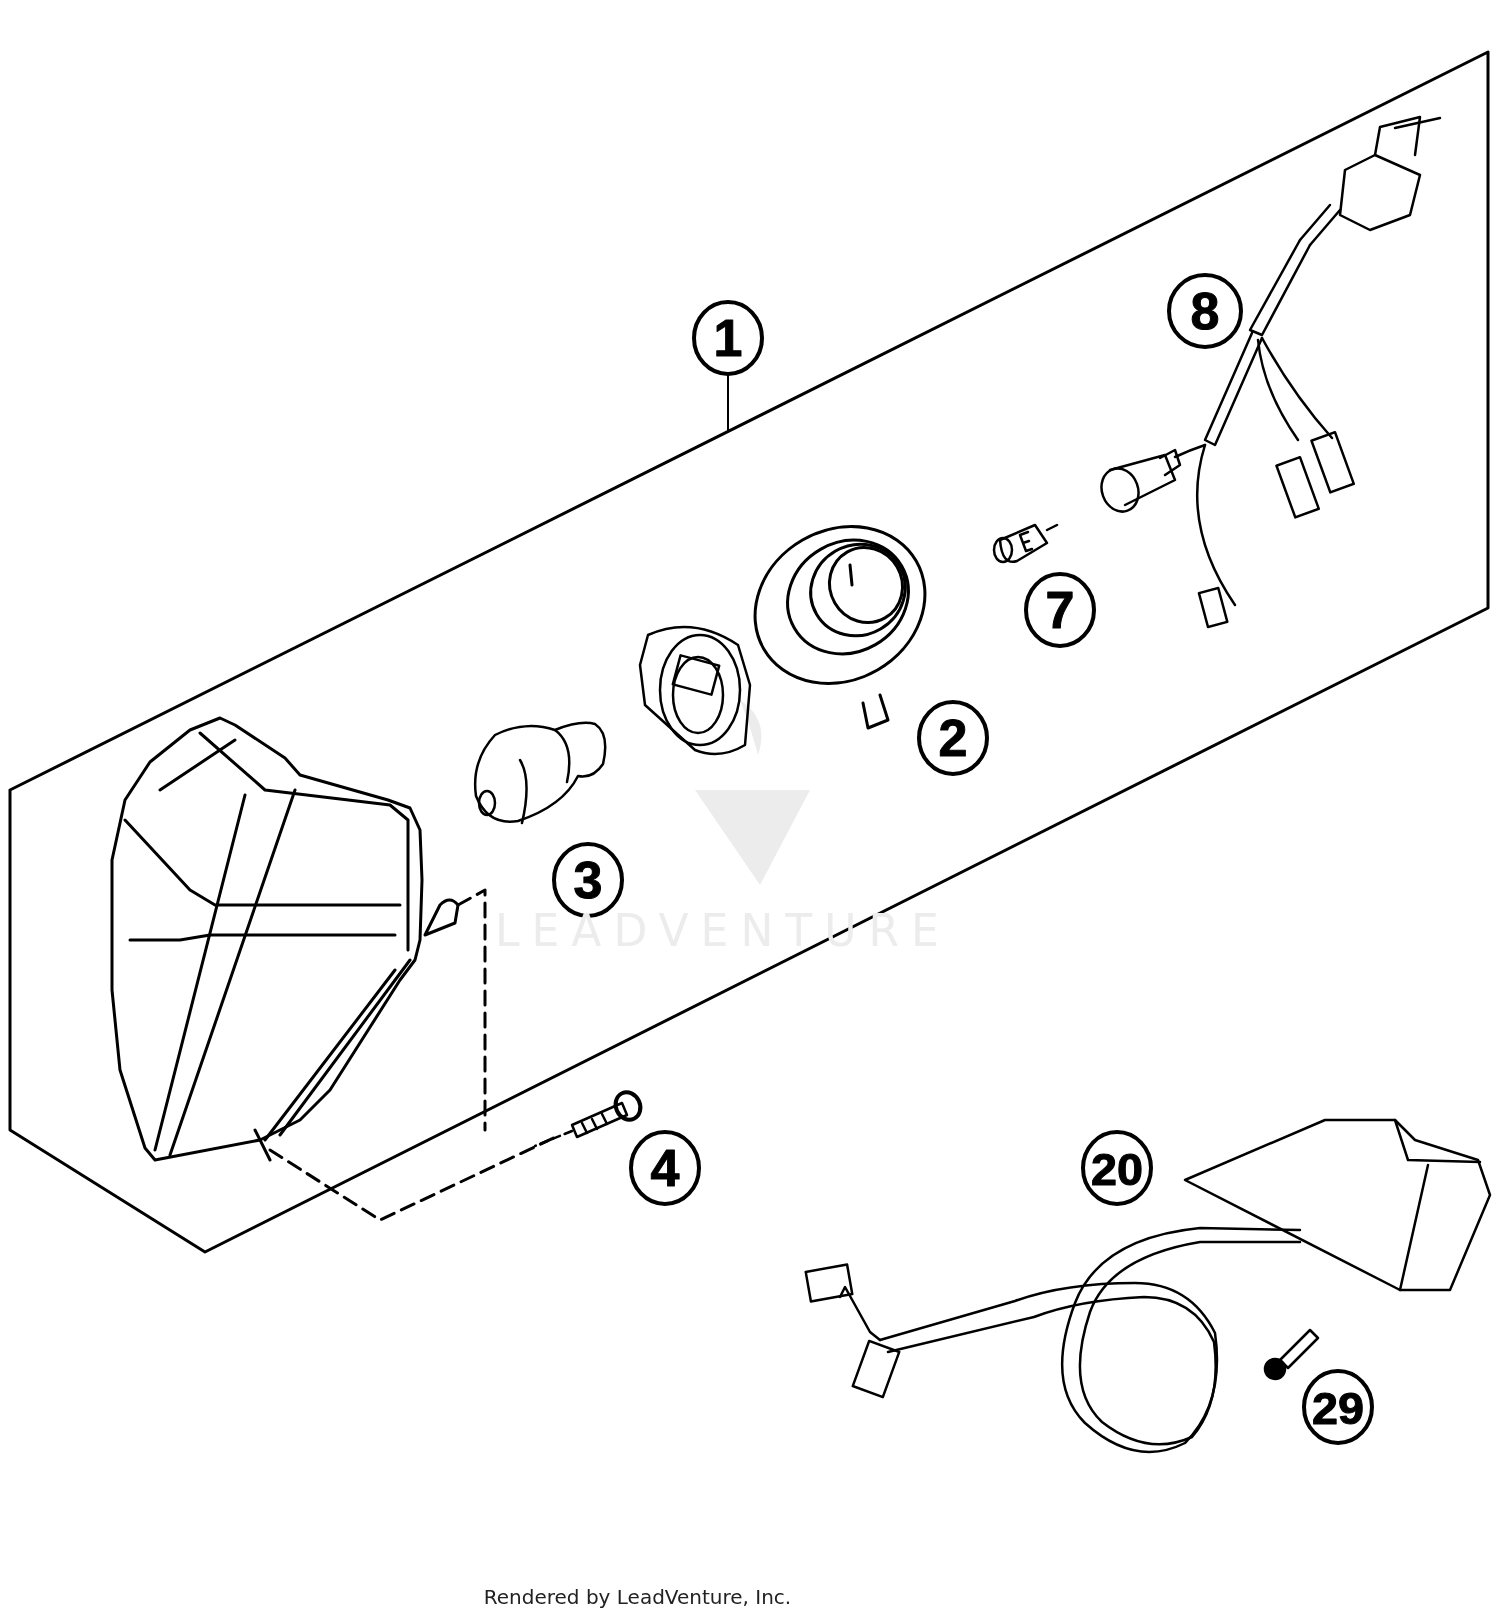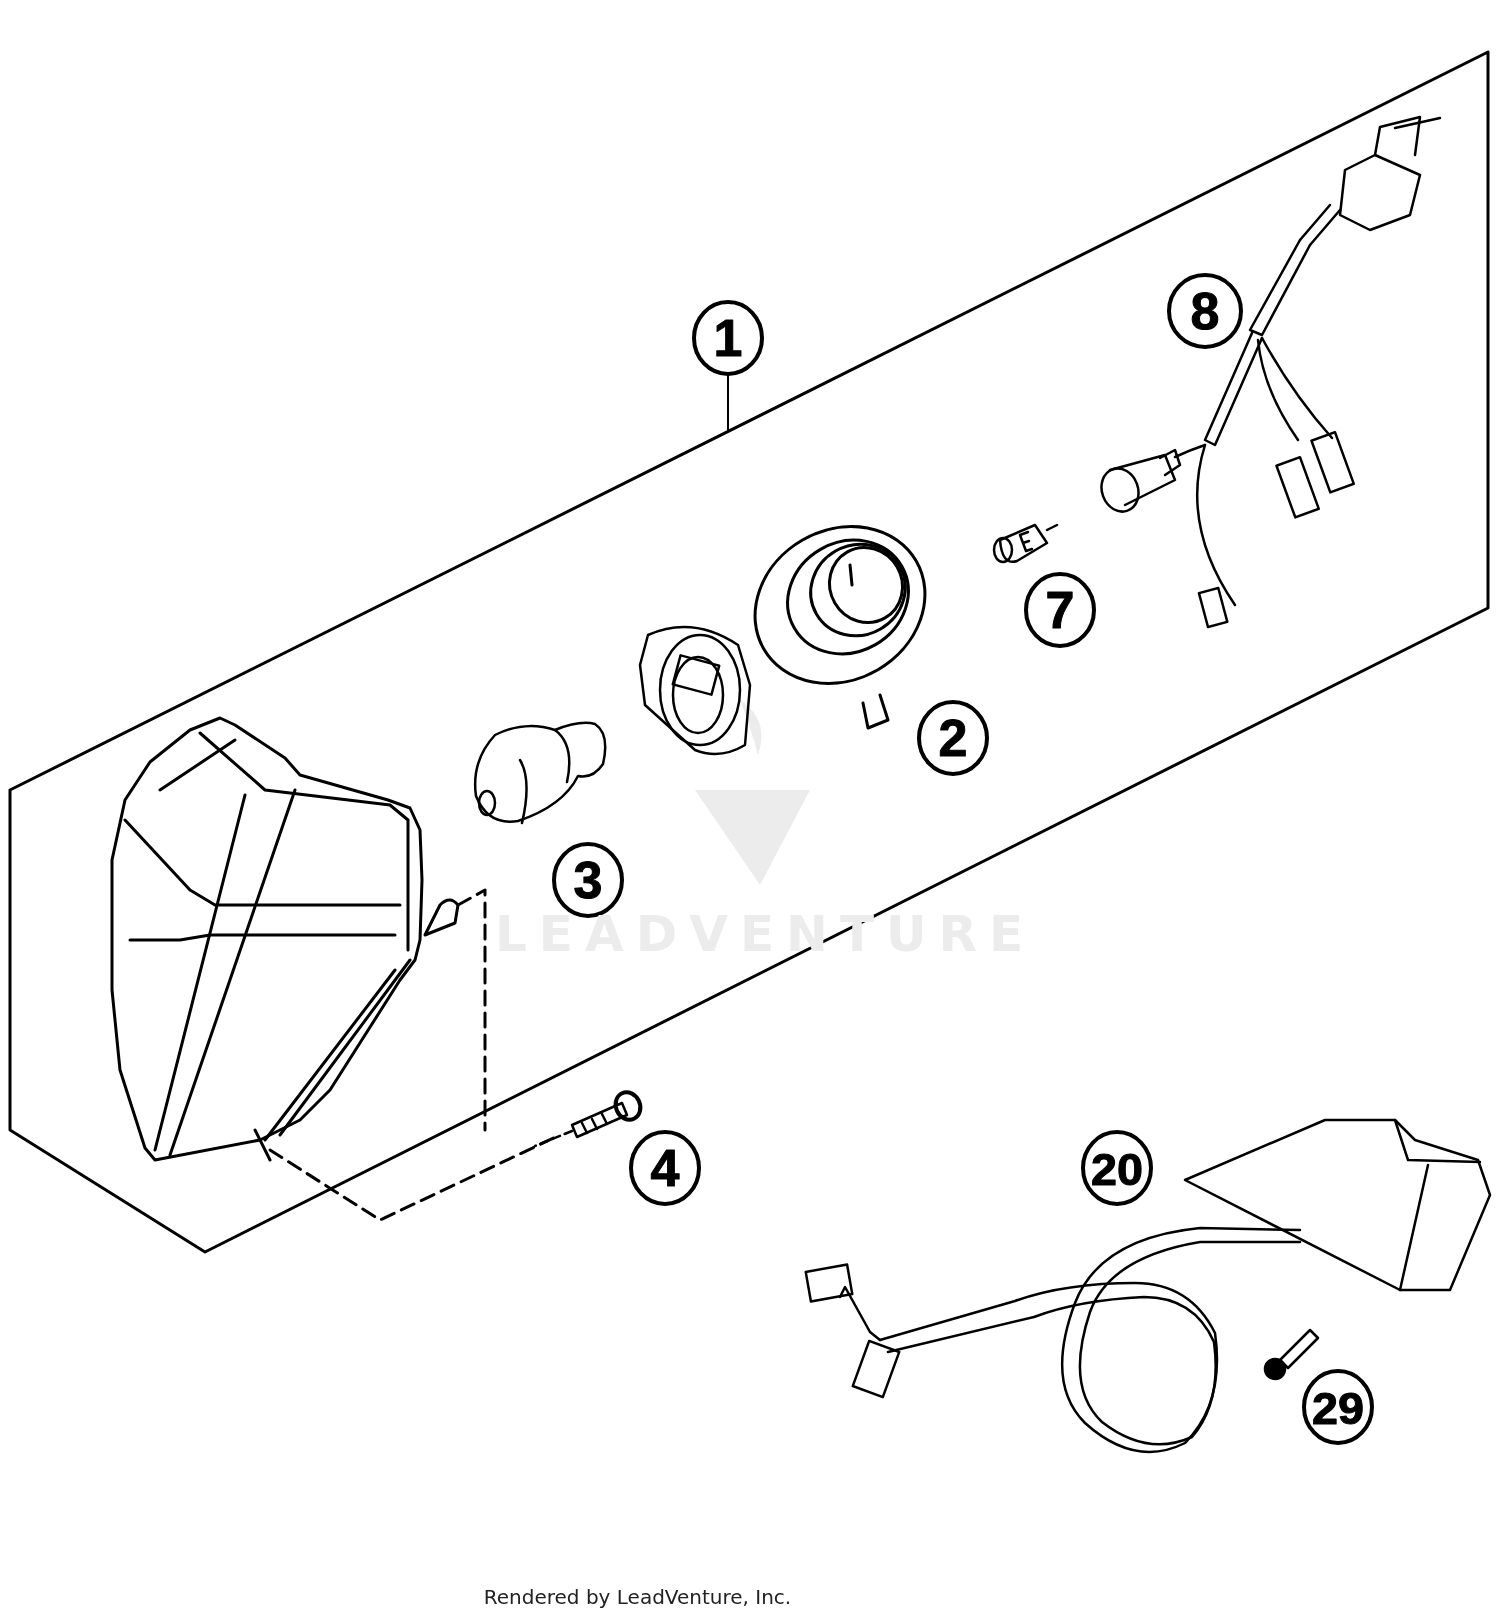--- a/index.html
+++ b/index.html
@@ -1,21 +1,21 @@
 <!DOCTYPE html>
 <html><head>
 <meta charset="utf-8">
 <style>
   html, body { margin: 0; padding: 0; background: #ffffff; }
   body { width: 1500px; height: 1620px; position: relative; overflow: hidden;
          font-family: "DejaVu Sans", sans-serif; }
   #diagram { position: absolute; left: 0; top: 0; width: 1500px; height: 1620px; }
-  .watermark-text { position: absolute; left: 495px; top: 905px; font-size: 50px;
+  .watermark-text { position: absolute; left: 495px; top: 905px; font-size: 44px;
                     letter-spacing: 12px; color: #ececec; font-family: "DejaVu Sans", sans-serif;
-                    font-weight: bold; }
+                    font-weight: normal; }
   .footer { position: absolute; left: 0; width: 1275px; top: 1585px; text-align: center;
             font-family: "DejaVu Sans", sans-serif; font-size: 20px; color: #222; }
   .callout-text { font-family: "Liberation Sans", sans-serif; font-weight: bold; fill: #000; }
 </style>
 </head>
 <body>
 
 <svg id="diagram" viewBox="0 0 1500 1620" xmlns="http://www.w3.org/2000/svg" fill="none" stroke="#000" stroke-linecap="round" stroke-linejoin="round">
 
   <g fill="#ececec" stroke="none">

